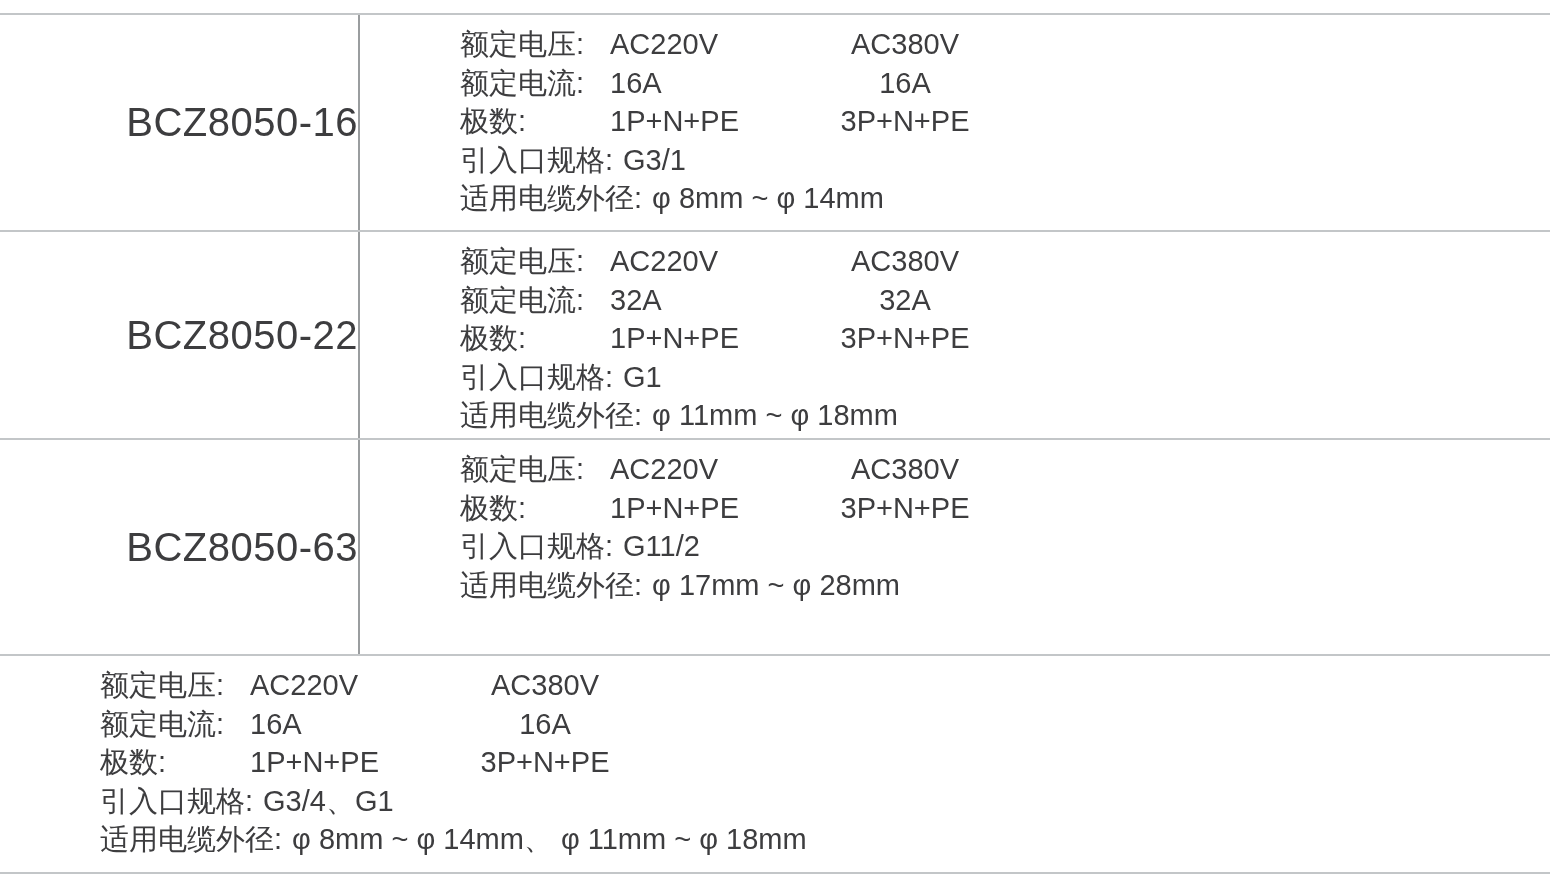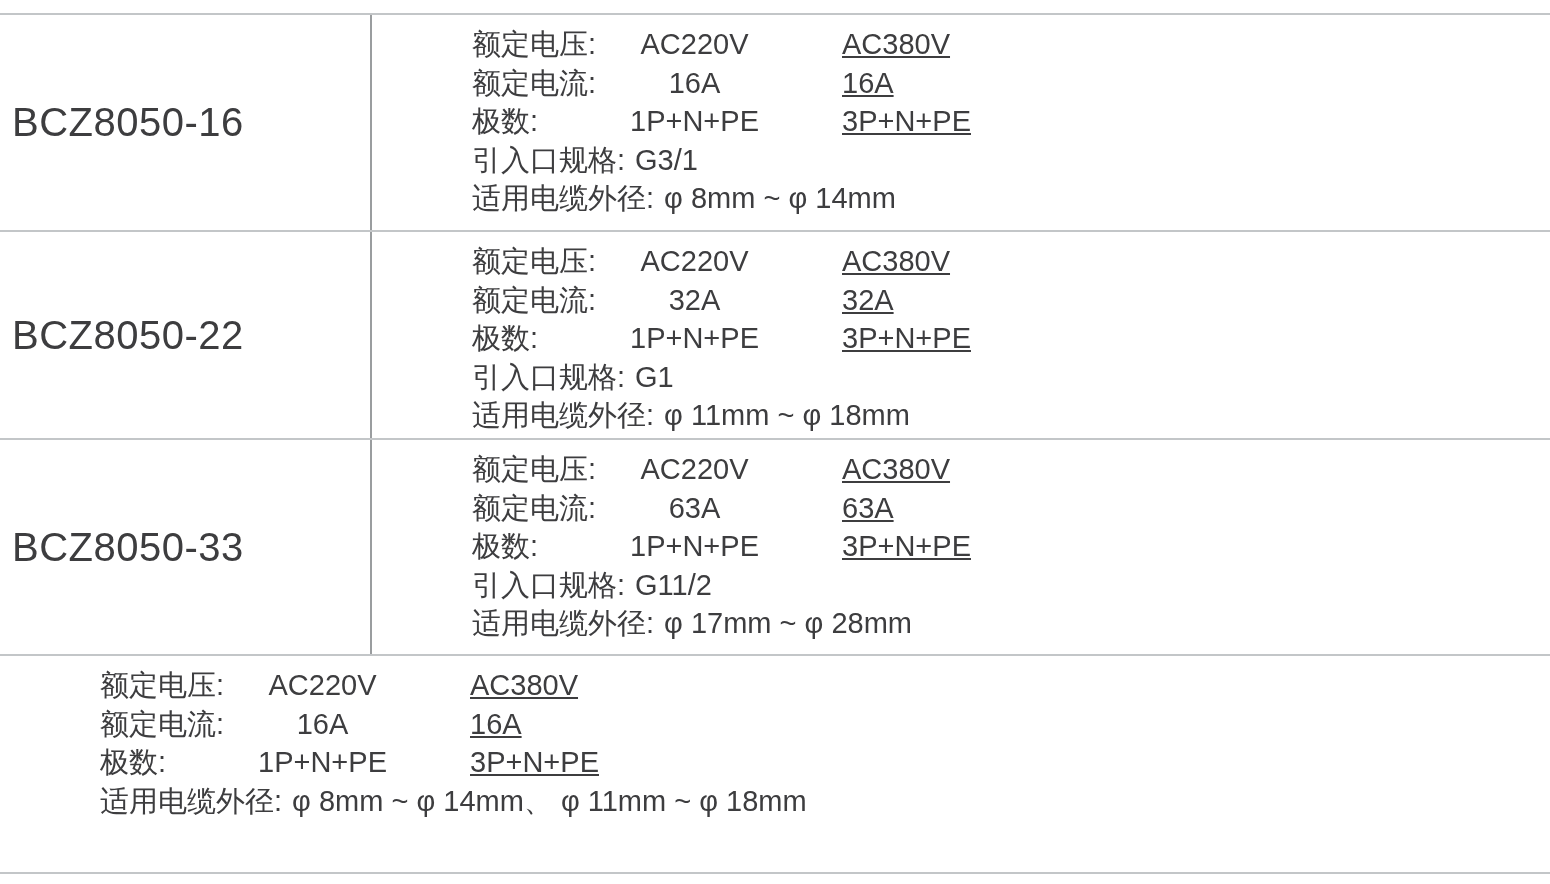--- a/index.html
+++ b/index.html
@@ -28,22 +28,21 @@
   .row-2 { height: 208px; }
   .row-3 { height: 216px; }
   .row-4 { height: 218px; }
   .cell-model {
     flex: 0 0 360px;
     width: 360px;
     box-sizing: border-box;
     border-right: 2px solid #9a9d9f;
     display: flex;
     align-items: center;
-    justify-content: flex-start;
-    margin-left: 12px;
+    justify-content: flex-end;
   }
   .model-name {
     font-size: 40px;
     letter-spacing: 0.5px;
     white-space: nowrap;
   }
   .cell-specs {
     flex: 1;
     padding: 10px 0 0 100px;
     box-sizing: border-box;
@@ -53,28 +52,27 @@
     line-height: 38.5px;
     white-space: nowrap;
   }
   .lbl {
     display: inline-block;
     width: 150px;
   }
   .v1 {
     display: inline-block;
     width: 145px;
-    text-align: center;
+    text-align: left;
   }
   .v2 {
     display: inline-block;
     width: 150px;
     margin-left: 75px;
-    text-align: left;
-    text-decoration: underline;
+    text-align: center;
   }
   .single .lbl-inline {
     margin-right: 10px;
   }
 </style>
 </head>
 <body>
 
 <div class="spec-table">
 
@@ -119,28 +117,25 @@
         <span class="lbl-inline">引入口规格:</span><span>G1</span>
       </div>
       <div class="spec-line single">
         <span class="lbl-inline">适用电缆外径:</span><span>φ 11mm ~ φ 18mm</span>
       </div>
     </div>
   </div>
 
   <div class="row row-3">
     <div class="cell-model">
-      <span class="model-name">BCZ8050-33</span>
+      <span class="model-name">BCZ8050-63</span>
     </div>
     <div class="cell-specs">
       <div class="spec-line">
         <span class="lbl">额定电压:</span><span class="v1">AC220V</span><span class="v2">AC380V</span>
-      </div>
-      <div class="spec-line">
-        <span class="lbl">额定电流:</span><span class="v1">63A</span><span class="v2">63A</span>
       </div>
       <div class="spec-line">
         <span class="lbl">极数:</span><span class="v1">1P+N+PE</span><span class="v2">3P+N+PE</span>
       </div>
       <div class="spec-line single">
         <span class="lbl-inline">引入口规格:</span><span>G11/2</span>
       </div>
       <div class="spec-line single">
         <span class="lbl-inline">适用电缆外径:</span><span>φ 17mm ~ φ 28mm</span>
       </div>
@@ -152,18 +147,21 @@
       <div class="spec-line">
         <span class="lbl">额定电压:</span><span class="v1">AC220V</span><span class="v2">AC380V</span>
       </div>
       <div class="spec-line">
         <span class="lbl">额定电流:</span><span class="v1">16A</span><span class="v2">16A</span>
       </div>
       <div class="spec-line">
         <span class="lbl">极数:</span><span class="v1">1P+N+PE</span><span class="v2">3P+N+PE</span>
       </div>
       <div class="spec-line single">
+        <span class="lbl-inline">引入口规格:</span><span>G3/4、G1</span>
+      </div>
+      <div class="spec-line single">
         <span class="lbl-inline">适用电缆外径:</span><span>φ 8mm ~ φ 14mm、 φ 11mm ~ φ 18mm</span>
       </div>
     </div>
   </div>
 
 </div>
 
 </body></html>

